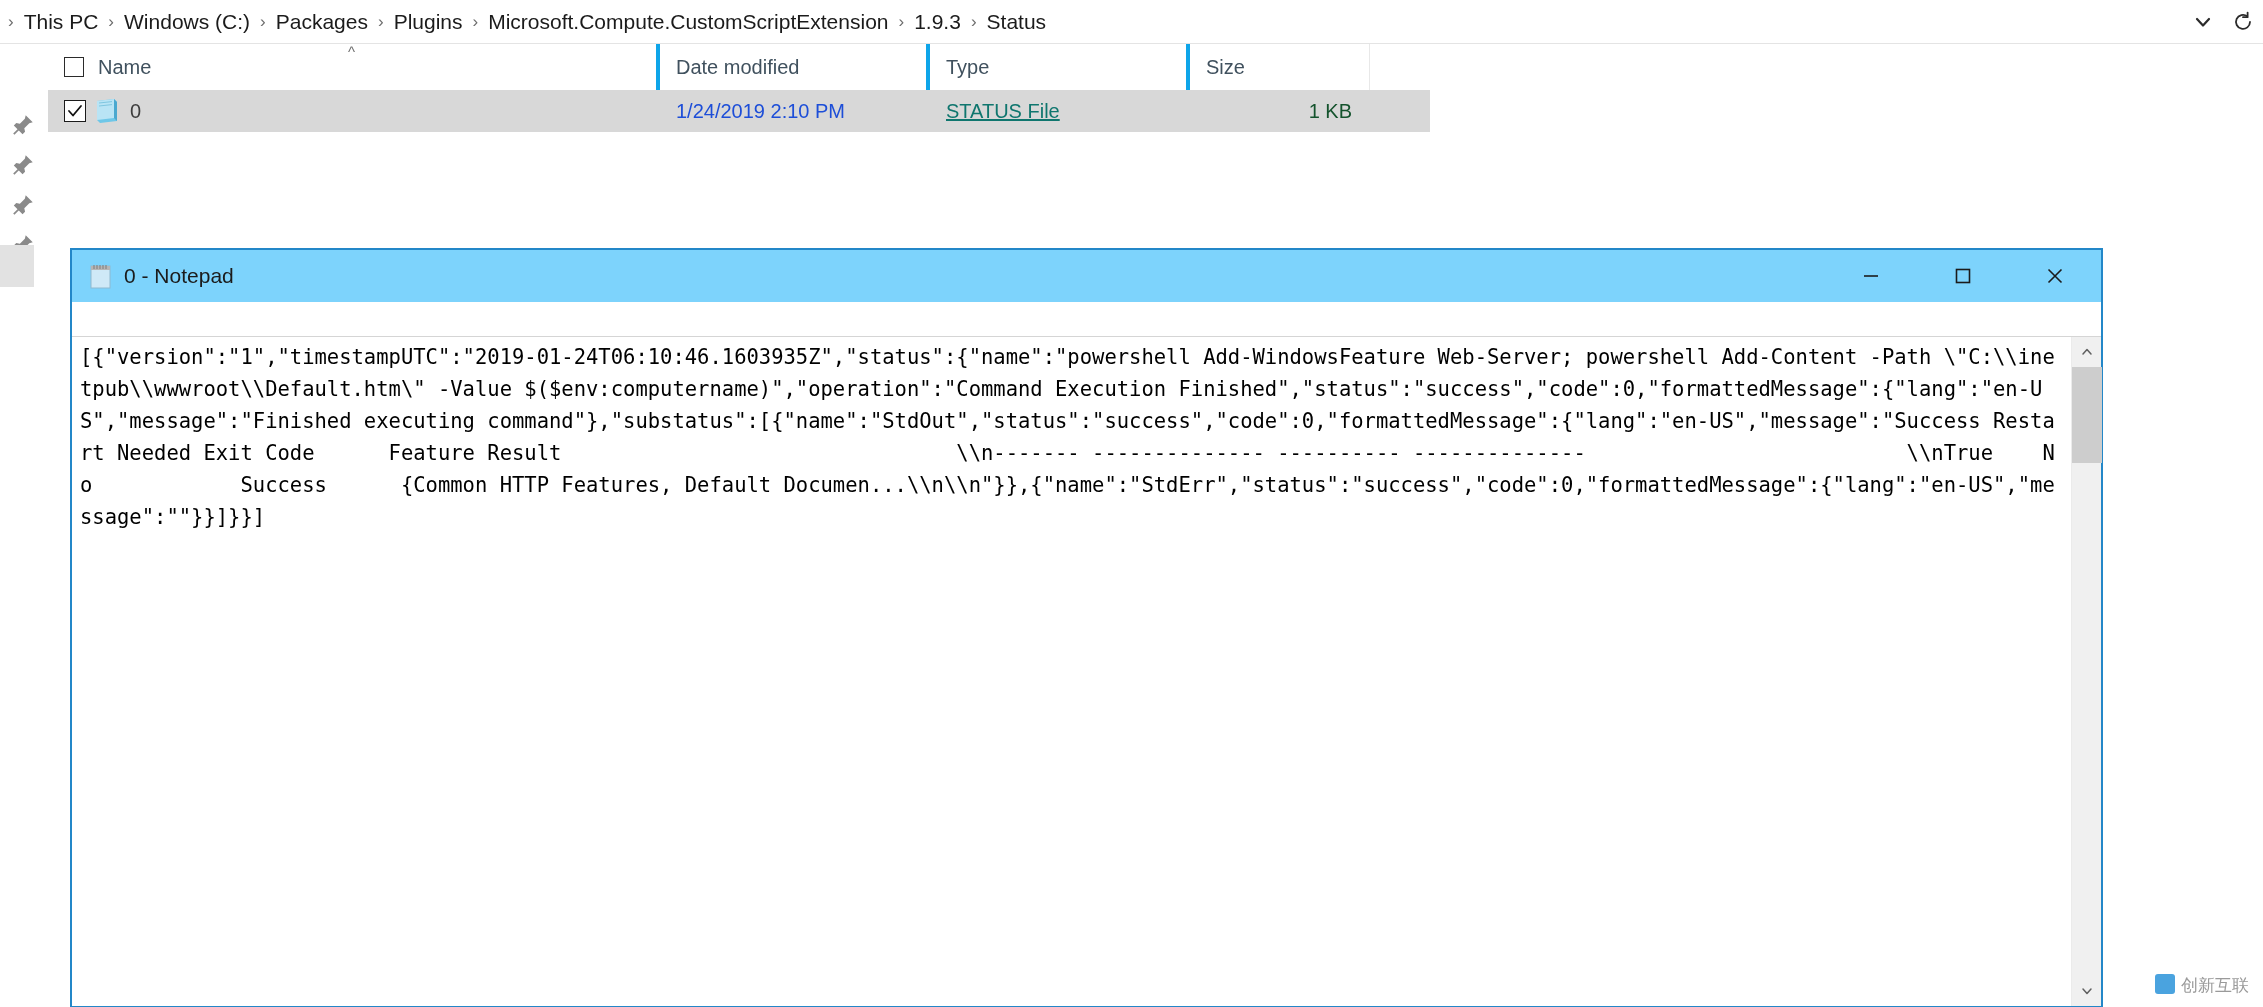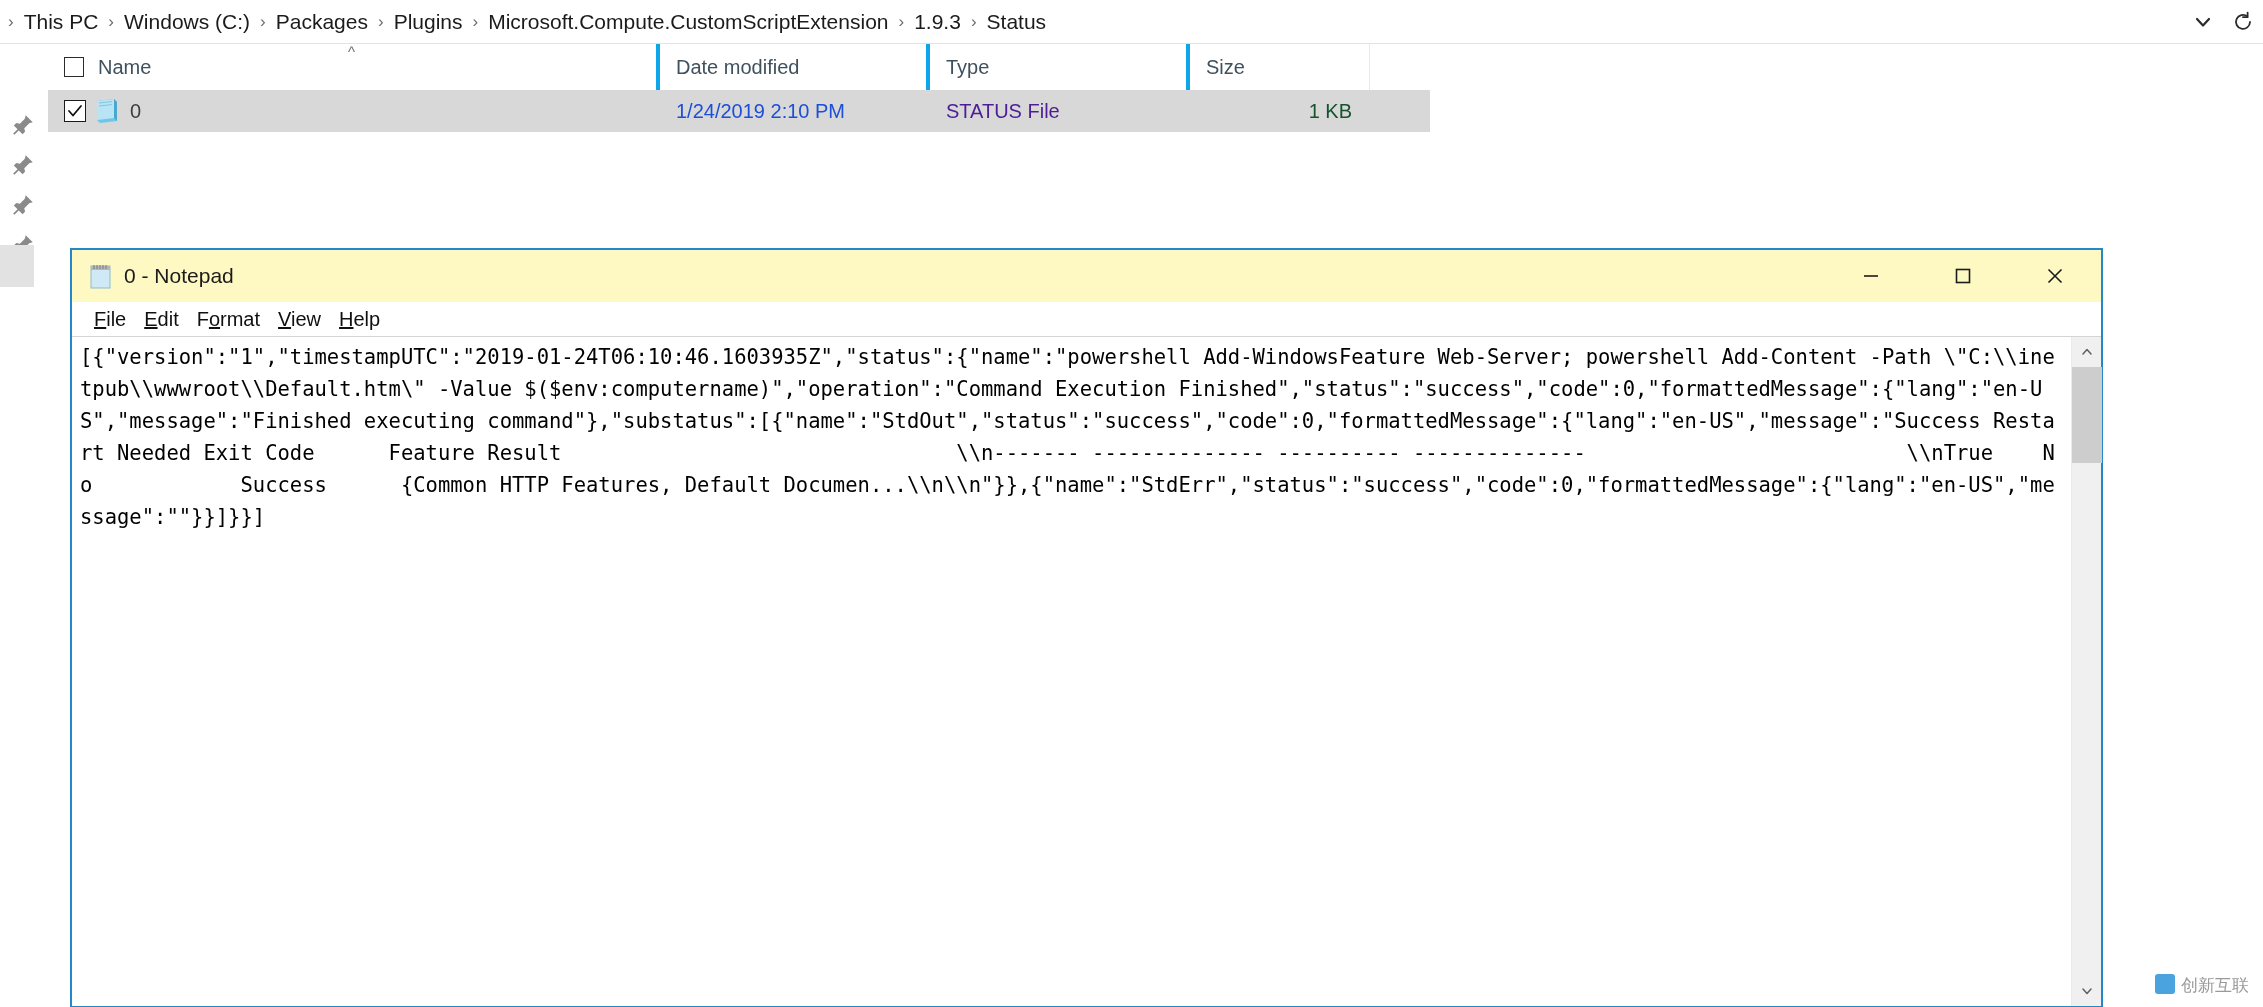--- a/index.html
+++ b/index.html
@@ -74,21 +74,21 @@
   .filerow {
     display: flex; align-items: center; height: 42px;
     width: 1382px; margin-left: 48px; background: #d8d8d8;
   }
   .cell {
     height: 42px; display: flex; align-items: center;
     font-size: 20px; color: #3e3e3e; padding-left: 16px;
   }
   .cell-name { width: 612px; }
   .cell-date { width: 270px; color: #1d4ed8; }
-  .cell-type { width: 260px; color: #4c1d95; }
+  .cell-type { width: 260px; color: #0f766e; text-decoration: underline; }
   .cell-size { width: 180px; color: #14532d; justify-content: flex-end; padding-right: 18px; }
   .row-check {
     width: 22px; height: 22px; border: 1.5px solid #1b1b1b;
     background: #fff; margin-right: 8px; flex: 0 0 auto;
     display: flex; align-items: center; justify-content: center;
   }
   .row-check svg { display:block; }
   .file-icon { width: 26px; height: 28px; margin-right: 10px; flex: 0 0 auto; }
 
   
@@ -102,21 +102,21 @@
   
   .notepad {
     position: absolute; left: 70px; top: 248px;
     width: 2033px; height: 760px;
     background: #ffffff;
     border: 2px solid #2387c8;
     box-shadow: 0 0 0 0 rgba(0,0,0,0);
   }
   .np-titlebar {
     height: 52px; display: flex; align-items: center;
-    background: #fef9c3; padding-left: 16px;
+    background: #7dd3fc; padding-left: 16px;
   }
   .np-icon { width: 26px; height: 28px; margin-right: 10px; flex: 0 0 auto; }
   .np-title { font-size: 21px; color: #1b1b1b; flex: 1 1 auto; }
   .np-ctrls { display: flex; height: 52px; }
   .np-btn {
     width: 92px; height: 52px; display: flex;
     align-items: center; justify-content: center; color: #1b1b1b;
   }
 
   .np-menubar {
@@ -303,27 +303,20 @@
             </svg>
         </div>
         <div class="np-btn close">
           <svg width="22" height="22" viewBox="0 0 22 22">
               <path d="M4.5 4.5 L17.5 17.5 M17.5 4.5 L4.5 17.5" stroke="currentColor" stroke-width="1.6"></path>
             </svg>
         </div>
       </div>
     </div>
 
-    <div class="np-menubar">
-      <span class="np-menu"><u>F</u>ile</span>
-      <span class="np-menu"><u>E</u>dit</span>
-      <span class="np-menu">F<u>o</u>rmat</span>
-      <span class="np-menu"><u>V</u>iew</span>
-      <span class="np-menu"><u>H</u>elp</span>
-    </div>
 
     <div class="np-editor">
       <div class="np-textarea">[{"version":"1","timestampUTC":"2019-01-24T06:10:46.1603935Z","status":{"name":"powershell Add-WindowsFeature Web-Server; powershell Add-Content -Path \"C:\\inetpub\\wwwroot\\Default.htm\" -Value $($env:computername)","operation":"Command Execution Finished","status":"success","code":0,"formattedMessage":{"lang":"en-US","message":"Finished executing command"},"substatus":[{"name":"StdOut","status":"success","code":0,"formattedMessage":{"lang":"en-US","message":"Success Restart Needed Exit Code      Feature Result                                \\n------- -------------- ---------- --------------                          \\nTrue    No            Success      {Common HTTP Features, Default Documen...\\n\\n"}},{"name":"StdErr","status":"success","code":0,"formattedMessage":{"lang":"en-US","message":""}}]}}]</div>
       <div class="np-scrollbar">
         <div class="np-sb-up">
           <svg width="12" height="12" viewBox="0 0 12 12">
               <path d="M2 8 L6 3.5 L10 8" fill="none" stroke="#606060" stroke-width="1.5" stroke-linecap="round" stroke-linejoin="round"></path>
             </svg>
         </div>
         <div class="np-sb-thumb"></div>

